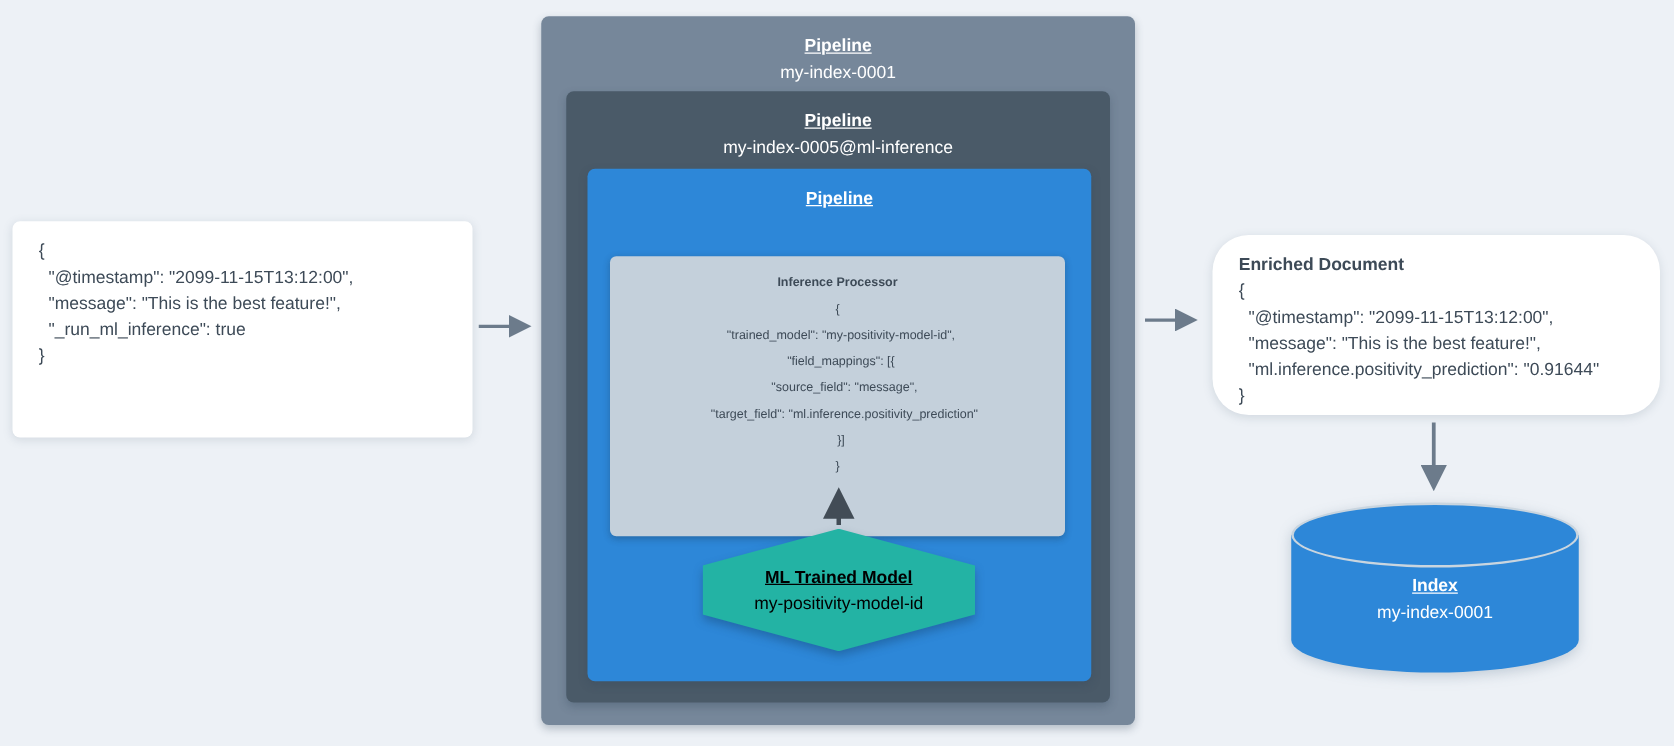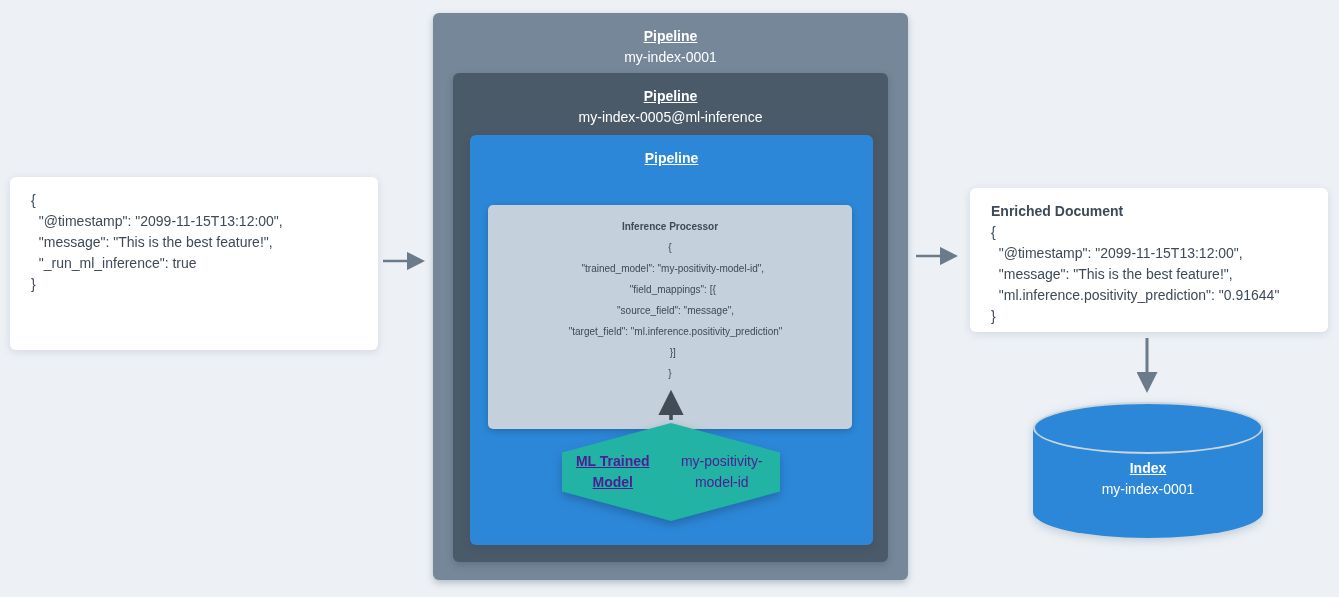--- a/index.html
+++ b/index.html
@@ -16,21 +16,21 @@
   
   .card {
     position:absolute; background:#fff; border-radius:6px;
     box-shadow:0 2px 8px rgba(90,110,130,.18);
     padding:13px 21px; font-size:14px; line-height:21px;
   }
   .card-title { font-weight:bold; }
   .code-line { white-space:pre; }
 
   #document-card { left:10px; top:177px; width:368px; height:173px; }
-  #enriched-card { left:970px; top:188px; width:358px; height:144px; }
+  #enriched-card { left:970px; top:188px; width:358px; height:144px;border-radius:29px; }
 
   
   .pipe {
     position:absolute; border-radius:6px; color:#fff; text-align:center;
     font-size:14px; line-height:21px; padding-top:13px;
     box-shadow:0 3px 7px rgba(50,70,90,.30);
   }
   .pipe-title { font-weight:bold;text-decoration:underline; }
   #pipe-outer  { left:433px; top:13px;  width:475px; height:567px; background:#76879A; }
   #pipe-middle { left:453px; top:73px;  width:435px; height:489px; background:#4A5A68; }
@@ -44,23 +44,23 @@
     box-shadow:0 2px 6px rgba(20,40,60,.30);
   }
   #processor .card-title { font-weight:bold; }
 
   
   #hexagon-wrap {
     position:absolute; left:562px; top:423px; width:218px; height:98px;
     filter:drop-shadow(0 4px 4px rgba(10,40,70,.30));
   }
   #hexagon {
-    width:100%; height:100%; background:#23B3A4; color:#4c1d95;
+    width:100%; height:100%; background:#23B3A4; color:#000000;
     clip-path:polygon(50% 0,100% 30%,100% 70%,50% 100%,0 70%,0 30%);
-    display:flex; flex-direction:row; justify-content:center; align-items:center;
+    display:flex; flex-direction:column; justify-content:center; align-items:center;
     font-size:14px; line-height:21px; text-align:center;
   }
   #hexagon .pipe-title { font-weight:bold; }
 
   
   #cylinder {
     position:absolute; left:1033px; top:402px; width:230px; height:136px;
     filter:drop-shadow(0 3px 5px rgba(60,90,120,.25));
   }
   .cyl-body {

